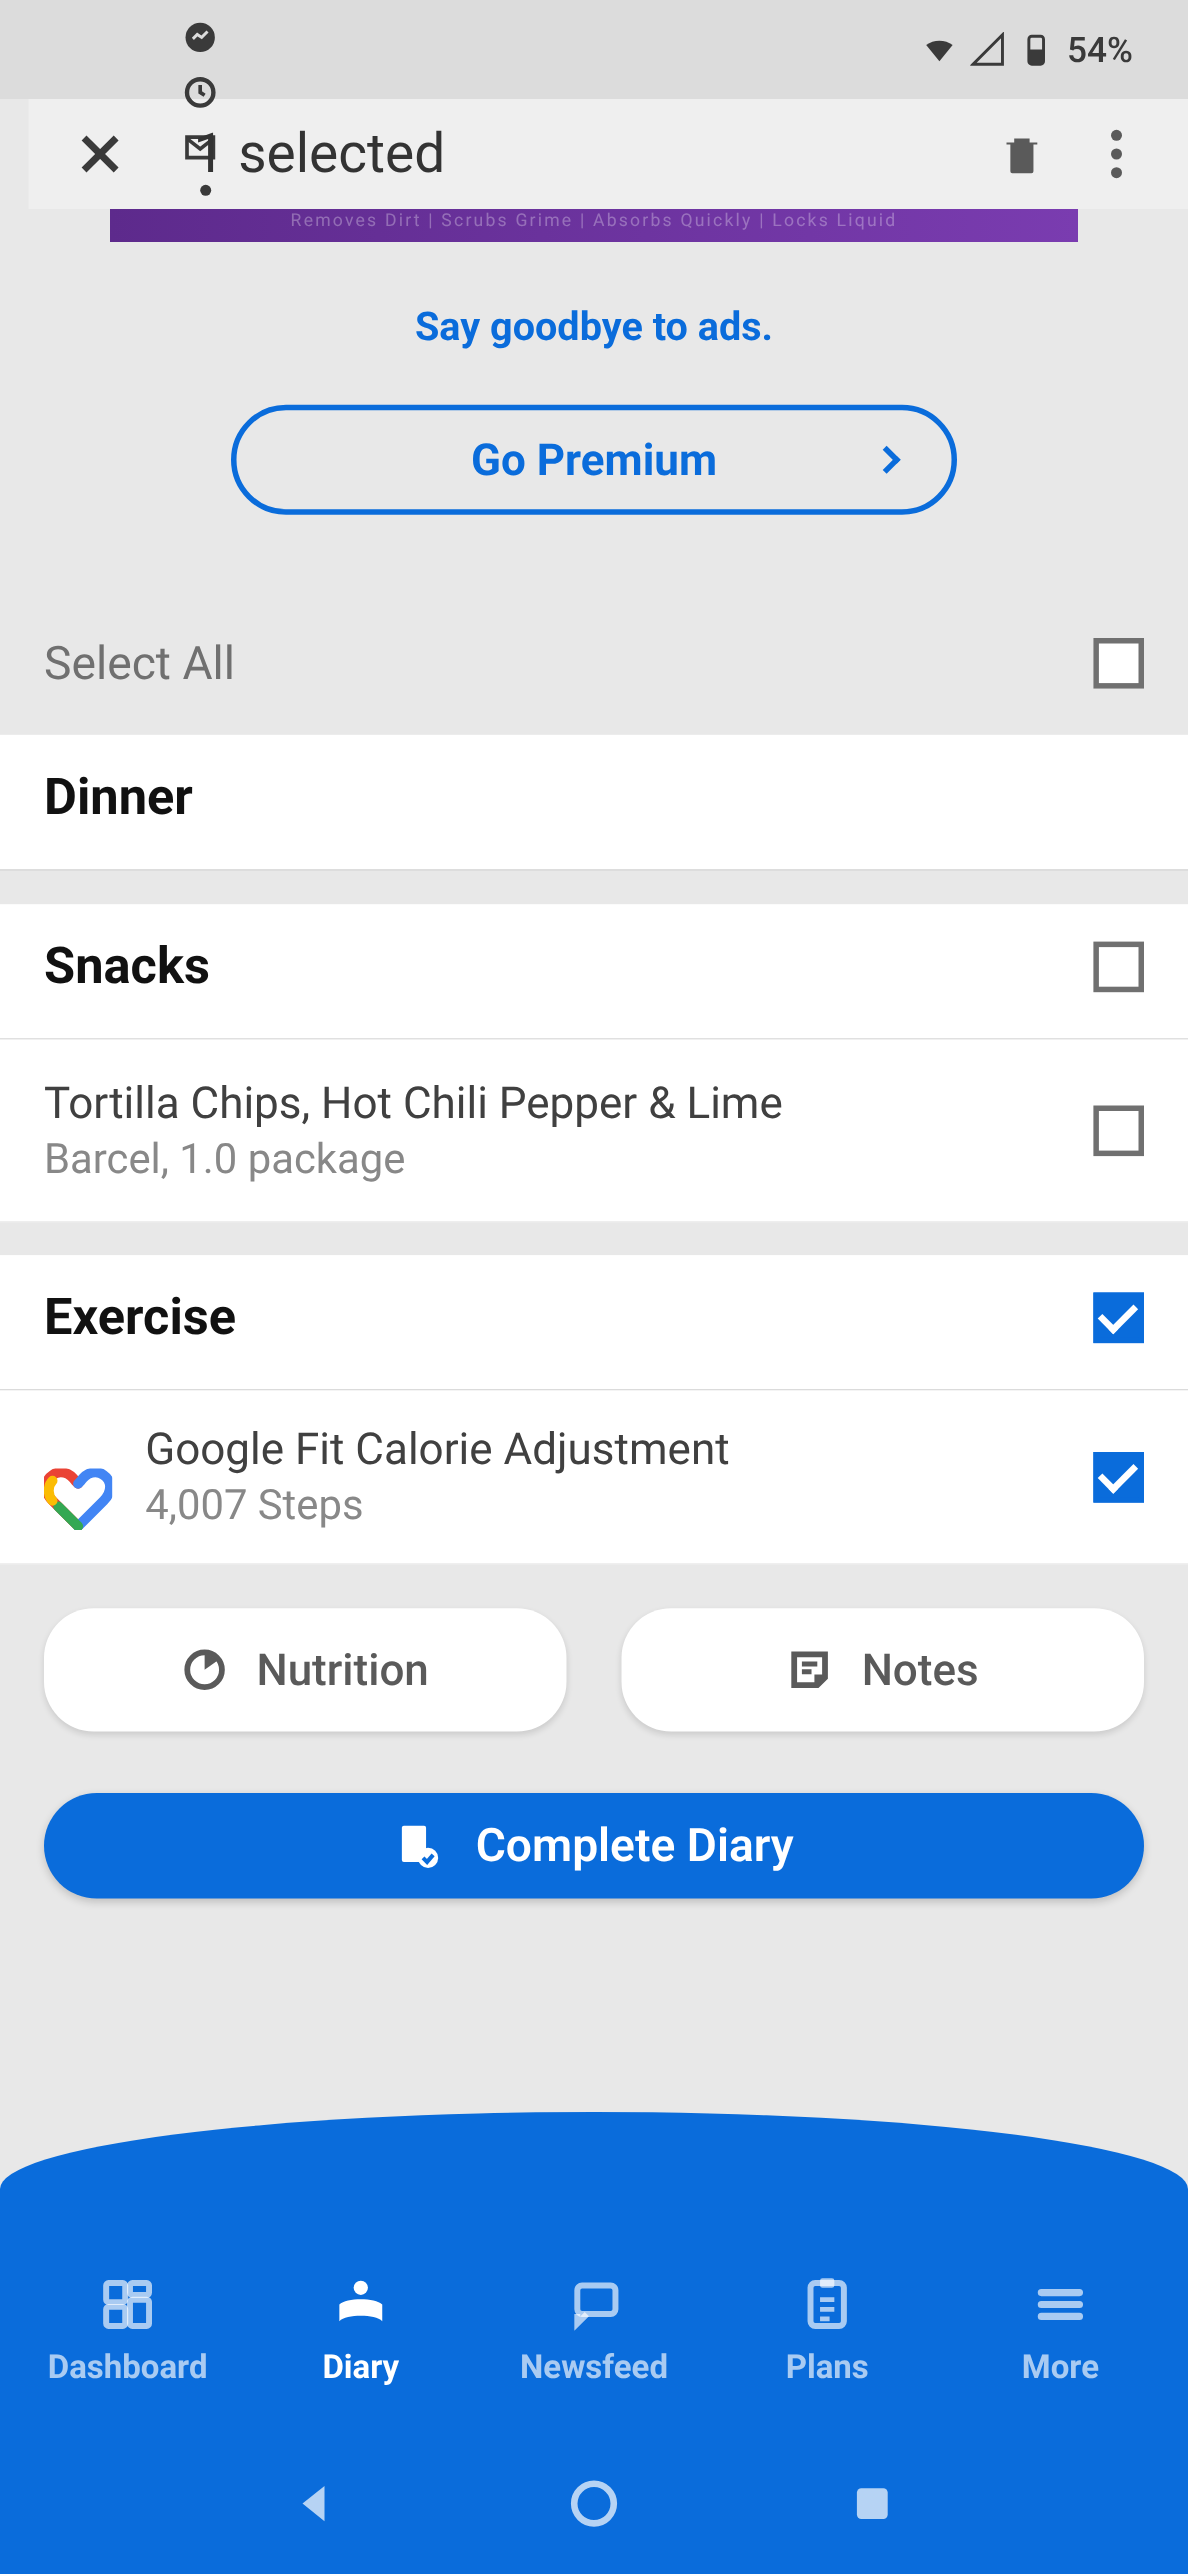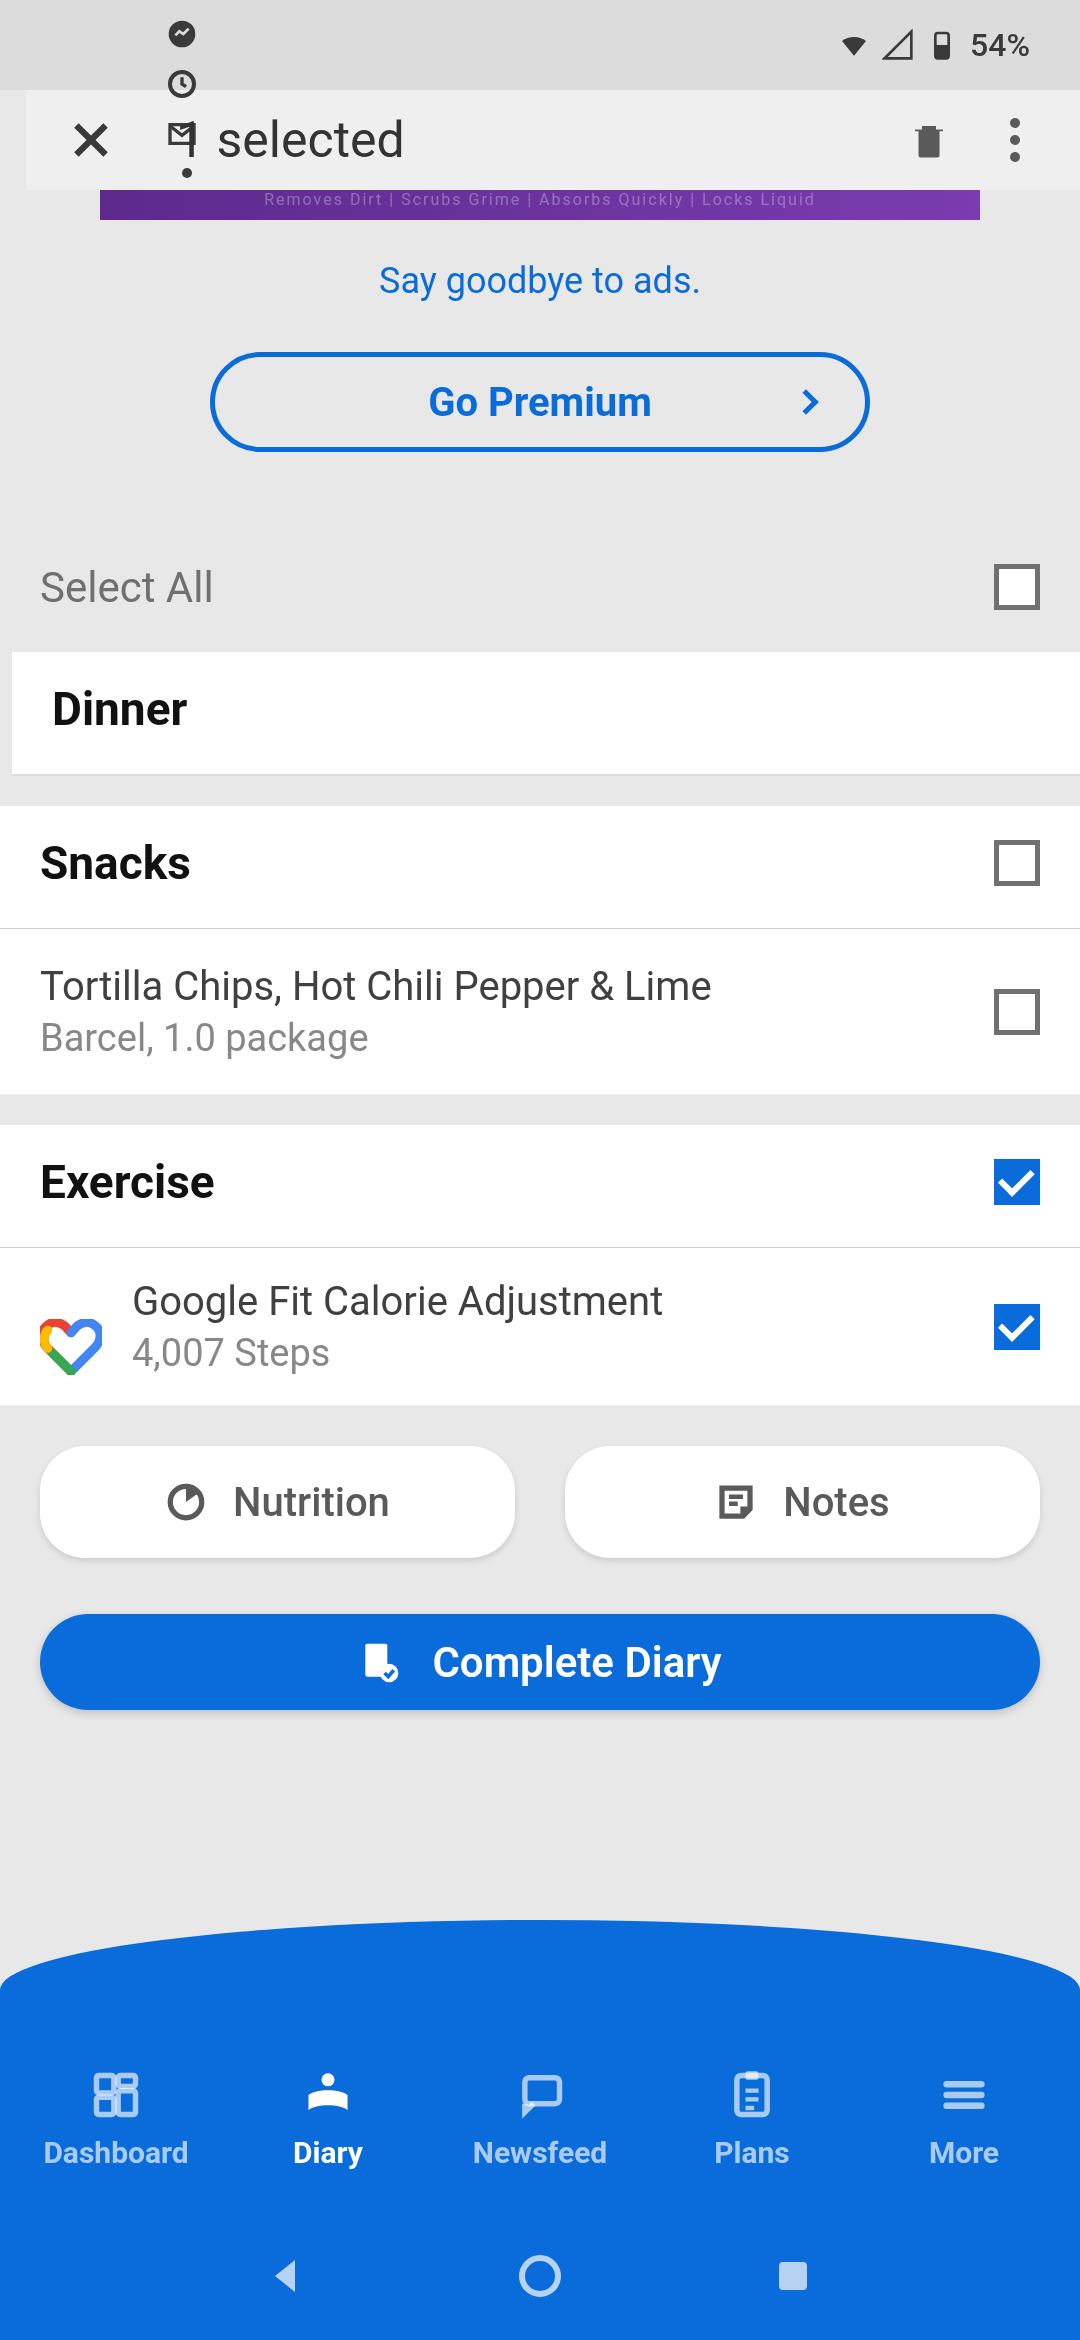--- a/index.html
+++ b/index.html
@@ -53,21 +53,21 @@
   .ad-banner {
     height: 30px;
     margin: 0 100px;
     background: linear-gradient(90deg, #5d2a8c, #7a3cb0);
     position: relative;
     overflow: hidden;
   }
   .ad-text-blur { color: rgba(255,255,255,0.3); font-size: 16px; text-align: center; line-height:20px; letter-spacing:2px;}
   
   
-  .goodbye-ads { text-align: center; color: #0a6cdb; font-size: 36px; font-weight: 400; margin: 40px 0 50px; }
+  .goodbye-ads { text-align: center; color: #0a6cdb; font-size: 36px; font-weight: 700; margin: 56px 0 50px; }
   .premium-btn {
     display: flex;
     align-items: center;
     justify-content: center;
     position: relative;
     width: 660px;
     height: 100px;
     margin: 0 auto 70px;
     border: 5px solid #0a6cdb;
     border-radius: 50px;
@@ -113,21 +113,21 @@
     background: #fff;
     padding: 30px 40px 38px;
     font-size: 46px;
     font-weight: 700;
     color: #111;
     border-bottom: 1px solid #eee;
     display: flex;
     align-items: center;
     justify-content: space-between;
   }
-  .dinner-header { border-bottom: 2px solid #ddd; margin-bottom: 30px; margin-left: 12px; }
+  .dinner-header { border-bottom: 2px solid #ddd; margin-bottom: 30px; }
   .snacks-header { border-bottom: 1px solid #ccc; }
   .exercise-header { margin-top: 30px; border-bottom: 1px solid #ccc; }
   
   .list-row {
     background: #fff;
     padding: 28px 40px;
     display: flex;
     align-items: center;
     justify-content: space-between;
     border-bottom: 1px solid #eee;

